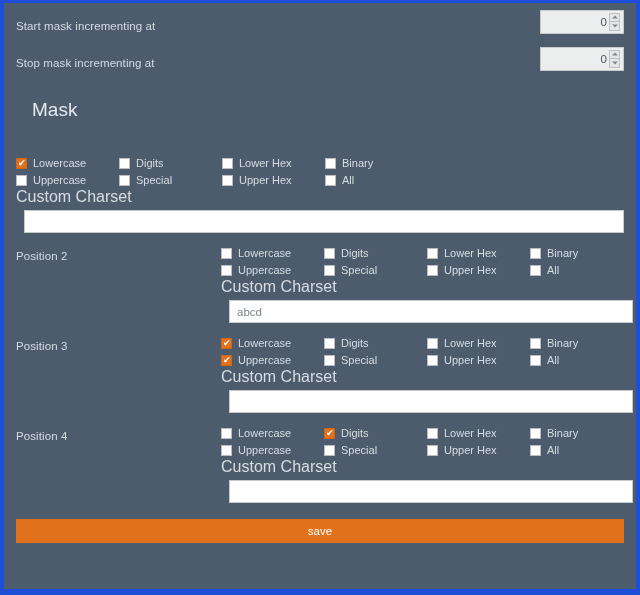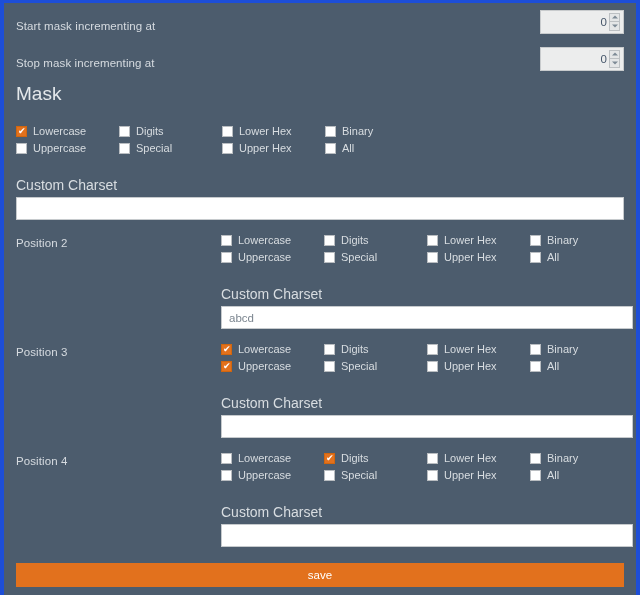--- a/index.html
+++ b/index.html
@@ -74,21 +74,21 @@
   }
   .spin-btn.up::after { border-bottom: 3.5px solid #7d8a96; }
   .spin-btn.down::after { border-top: 3.5px solid #7d8a96; }
 
   
   .heading {
     color: #e4e8eb;
     font-size: 19px;
     font-weight: normal;
     padding: 6px 12px 8px 12px;
-    margin: 0;
+    margin: 16px;
   }
 
   
   .widerow { height: 37px; align-items: center; }
   .text-field {
     flex: 1;
     height: 25px;
     background: #ffffff;
     border: 1px solid #c6cacd;
     display: flex;
@@ -137,33 +137,34 @@
     color: #ffffff;
     line-height: 13px;
   }
   .cblabel {
     color: #d8dde1;
     font-size: 11px;
     white-space: nowrap;
   }
   .charset-label {
     color: #d8dde1;
-    font-size: 14px;
-    margin-top: 21px;
+    font-size: 16px;
+    margin-top: 0;
     margin-bottom: 4px;
   }
   .charset-field {
     height: 23px;
     background: #ffffff;
     border: 1px solid #c6cacd;
     display: flex;
     align-items: center;
     padding: 0 7px;
     color: #7b858f;
     font-size: 11.5px;
+    margin-left: 8px;
   }
 
   
   .saverow { padding: 14px 12px 0 12px; }
   .save-btn {
     width: 100%;
     height: 24px;
     background: #e2711d;
     color: #ffffff;
     font-size: 11.5px;

